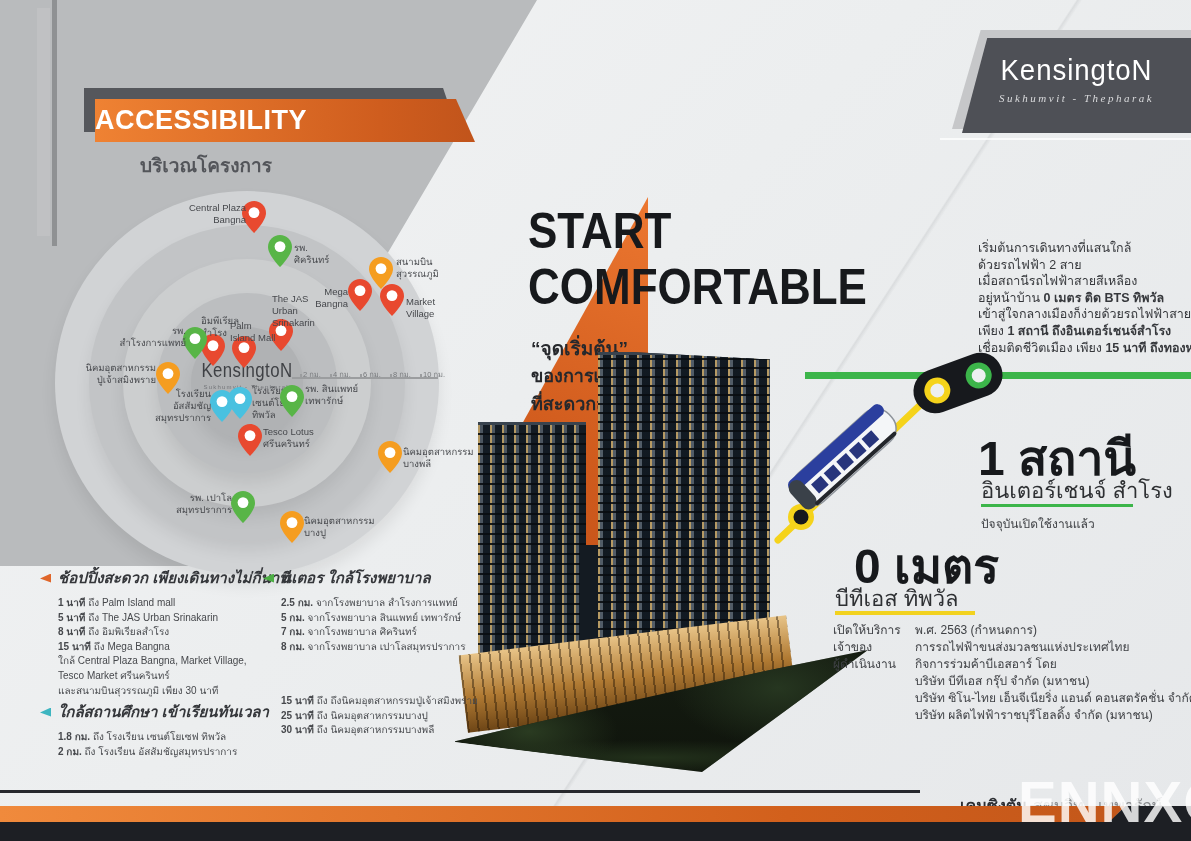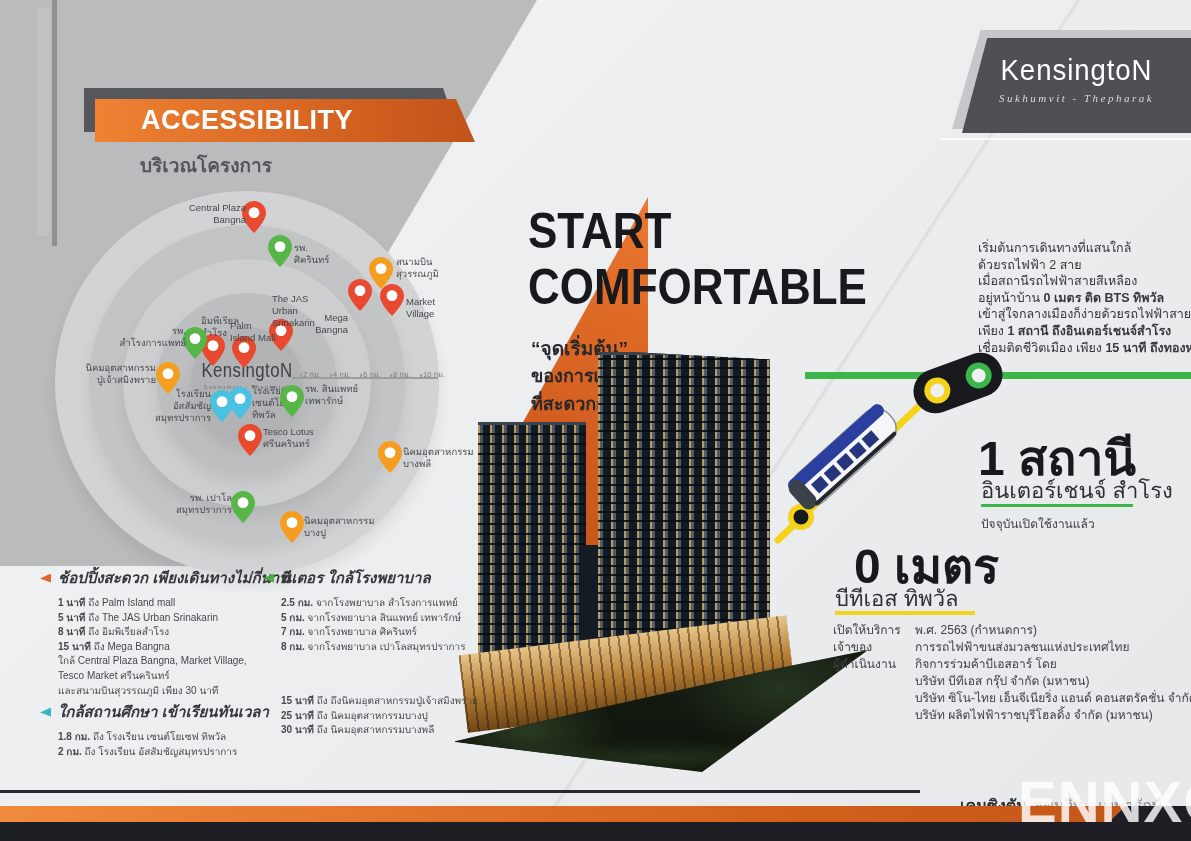--- a/index.html
+++ b/index.html
@@ -16,21 +16,21 @@
               clip-path:polygon(0 0,537px 0,360px 300px,285px 470px,230px 566px,0 566px);}
   .vbar1{left:37px;top:8px;width:13px;height:228px;background:#c0c1c3;z-index:2;}
   .vbar2{left:52px;top:0;width:5px;height:246px;background:#8f9193;z-index:2;}
 
   
   .banner-shadow{left:84px;top:88px;width:374px;height:44px;background:#55575c;z-index:10;
                  clip-path:polygon(0 0,96% 0,100% 100%,0 100%);}
   .banner{left:95px;top:99px;width:380px;height:43px;z-index:11;display:flex;align-items:center;
           background:linear-gradient(90deg,#ef8233,#cf5d1e 75%,#c1541b);
           clip-path:polygon(0 0,95% 0,100% 100%,0 100%);}
-  .banner span{padding-left:46px;font-size:27px;font-weight:700;color:#fff;letter-spacing:.5px;}
+  .banner span{font-size:27px;font-weight:700;color:#fff;letter-spacing:.5px;}
   .subtitle{left:140px;top:150px;font-size:19px;font-weight:700;color:#53555a;z-index:11;}
 
   
   .ring{position:absolute;border-radius:50%;z-index:2;box-shadow:0 10px 16px rgba(0,0,0,.08);}
   .r1{left:55px;top:191px;width:384px;height:384px;background:#d1d3d5;}
   .r2{left:89px;top:225px;width:316px;height:316px;background:#c2c4c6;}
   .r3{left:123px;top:259px;width:248px;height:248px;background:#cccecf;}
   .r4{left:157px;top:293px;width:180px;height:180px;background:#bcbec0;}
   .r5{left:191px;top:327px;width:112px;height:112px;background:#b0b2b4;}
   .radar-brand{left:190px;top:359px;width:114px;text-align:center;font-size:20px;color:#3f4145;
@@ -190,21 +190,21 @@
           <circle cx="12" cy="11.6" r="5.4" fill="#ffffff"></circle>
         </svg></div>
       <div class="pin-label" style="top: 256px; left: 396px;">
         <div>สนามบิน</div>
         <div>สุวรรณภูมิ</div>
       </div>
       <div class="pin" style="left: 348px; top: 279px;"><svg width="24" height="32" viewBox="0 0 24 32">
           <path d="M12 0C5.4 0 0 5.4 0 12c0 8.2 12 20 12 20s12-11.8 12-20C24 5.4 18.6 0 12 0z" fill="#e8492f"></path>
           <circle cx="12" cy="11.6" r="5.4" fill="#ffffff"></circle>
         </svg></div>
-      <div class="pin-label" style="top: 286px; left: 348px; transform: translateX(-100%); text-align: right; margin-top: 26px;">
+      <div class="pin-label" style="top: 286px; left: 348px; transform: translateX(-100%); text-align: right;">
         <div>Mega</div>
         <div>Bangna</div>
       </div>
       <div class="pin" style="left: 380px; top: 284px;"><svg width="24" height="32" viewBox="0 0 24 32">
           <path d="M12 0C5.4 0 0 5.4 0 12c0 8.2 12 20 12 20s12-11.8 12-20C24 5.4 18.6 0 12 0z" fill="#e8492f"></path>
           <circle cx="12" cy="11.6" r="5.4" fill="#ffffff"></circle>
         </svg></div>
       <div class="pin-label" style="top: 296px; left: 406px;">
         <div>Market</div>
         <div>Village</div>

